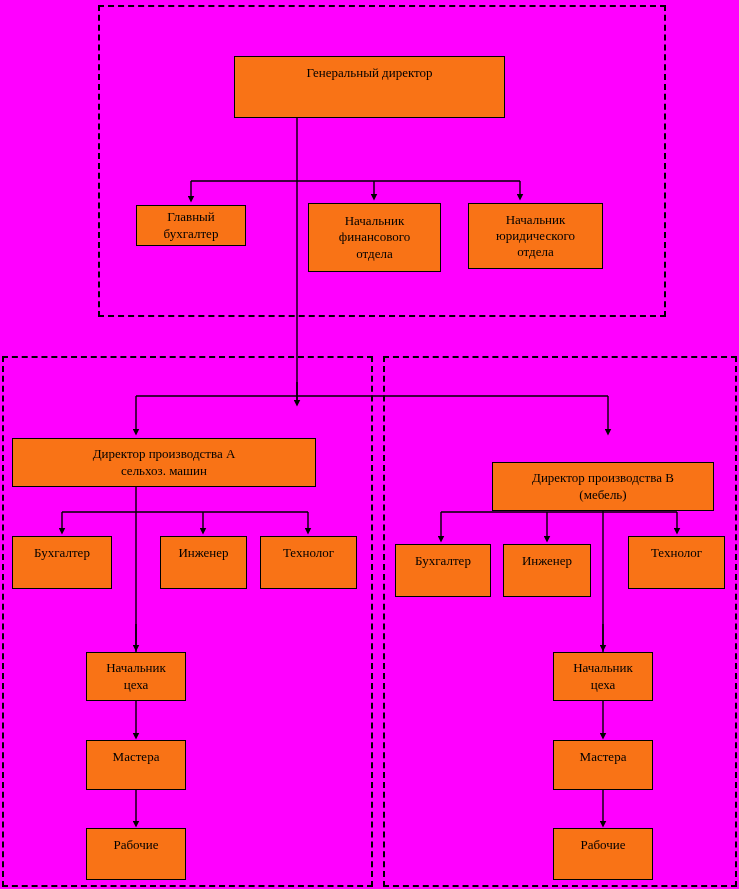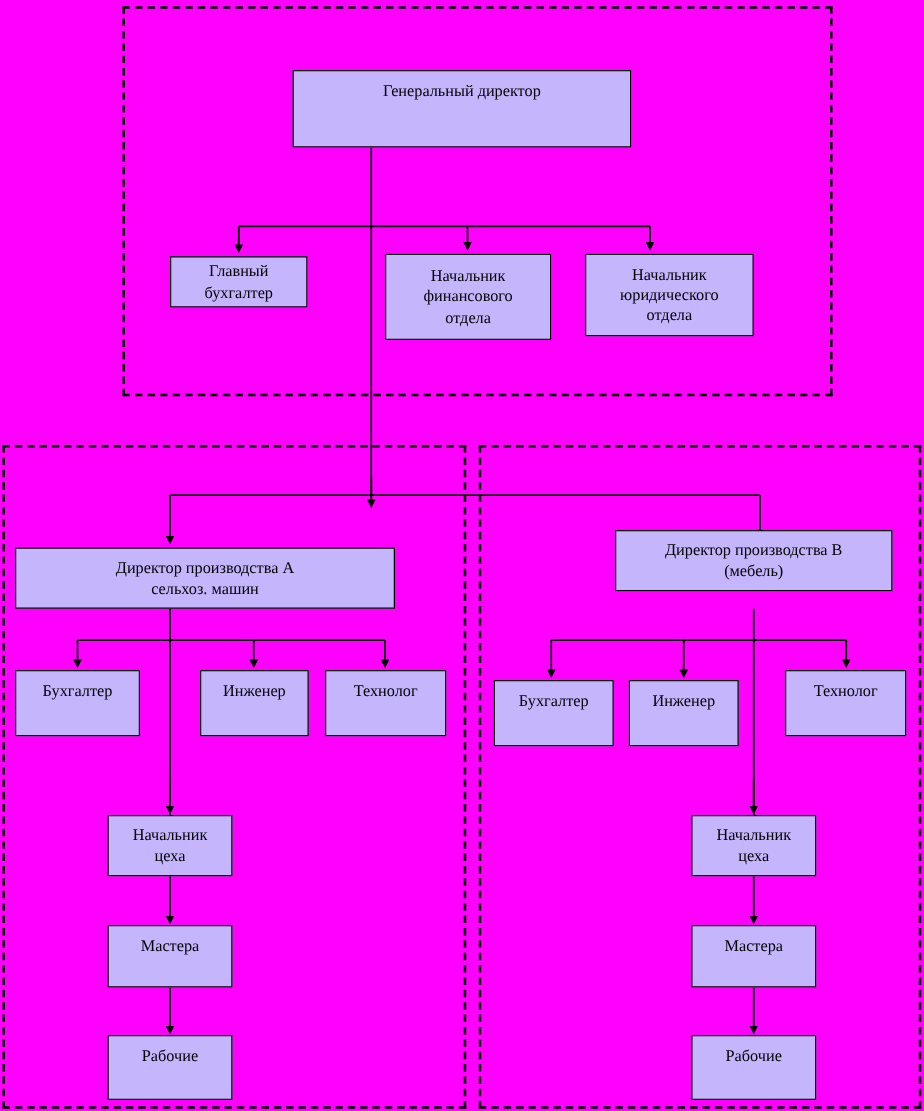--- a/index.html
+++ b/index.html
@@ -31,21 +31,21 @@
     position: absolute;
     left: 0;
     top: 0;
     width: 739px;
     height: 889px;
     pointer-events: none;
   }
   .node {
     position: absolute;
     box-sizing: border-box;
-    background: #c4b5fd;
+    background: #f97316;
     border: 1px solid #000000;
     display: flex;
     align-items: center;
     justify-content: center;
     text-align: center;
     color: #000000;
     font-size: 13px;
     line-height: 1.25;
     padding: 2px 4px;
   }
@@ -125,21 +125,21 @@
     <span class="node-label">Начальник
 юридического
 отдела</span>
   </div>
 
   <div class="node" style="left:12px; top:438px; width:304px; height:49px;">
     <span class="node-label">Директор производства А
 сельхоз. машин</span>
   </div>
 
-  <div class="node" style="left:492px; top:424px; width:222px; height:49px;">
+  <div class="node" style="left:492px; top:462px; width:222px; height:49px;">
     <span class="node-label">Директор производства В
 (мебель)</span>
   </div>
 
   <div class="node node-top" style="left:12px; top:536px; width:100px; height:53px;">
     <span class="node-label">Бухгалтер</span>
   </div>
 
   <div class="node node-top" style="left:160px; top:536px; width:87px; height:53px;">
     <span class="node-label">Инженер</span>

